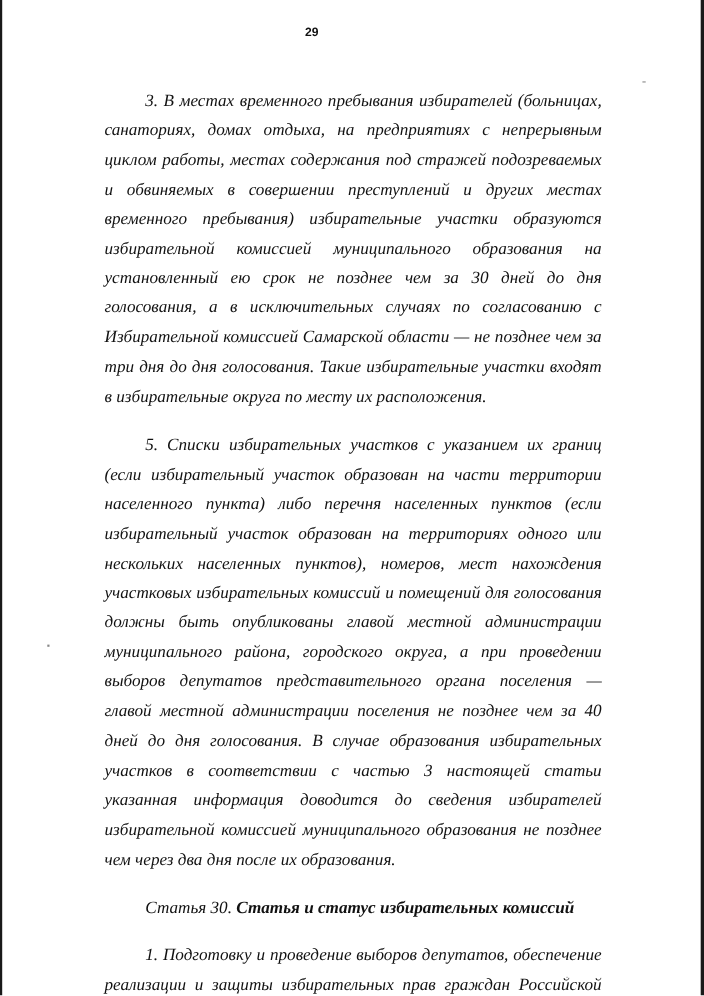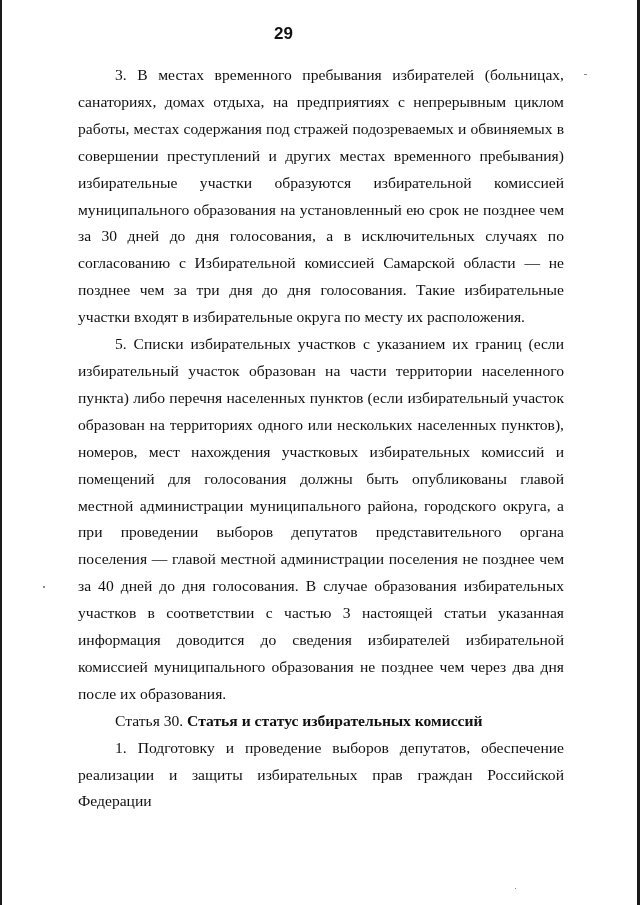--- a/index.html
+++ b/index.html
@@ -4,27 +4,27 @@
 <style>
   html, body { margin: 0; padding: 0; }
   body {
     width: 640px; height: 905px; background: #ffffff; position: relative; overflow: hidden;
     font-family: "Liberation Serif", "DejaVu Serif", serif; color: #111;
   }
   .edge-left { position: absolute; left: 0; top: 0; width: 2px; height: 905px; background: #1a1a1a; }
   .edge-right { position: absolute; right: 0; top: 0; width: 3px; height: 905px; background: #1a1a1a; }
   .page-number {
     position: absolute; top: 24px; left: 0; width: 567px; text-align: center;
-    font-family: "Liberation Sans", "DejaVu Sans", sans-serif; font-size: 17px; font-weight: bold;
+    font-family: "Liberation Sans", "DejaVu Sans", sans-serif; font-size: 11px; font-weight: bold;
   }
   .content {
     position: absolute; left: 78px; top: 62px; width: 486px;
     font-size: 15.6px; line-height: 26.9px;
   }
-  .content p { margin: 0; text-align: justify; text-indent: 37px; }
+  .content p { margin: 17px; text-align: justify; text-indent: 37px; font-style: italic; }
   .content p.heading { text-align: left; }
   .content b { font-weight: bold; }
   .spec { position: absolute; background: #888; width: 2px; height: 2px; }
 </style>
 </head>
 <body>
 
 <div class="edge-left"></div>
 <div class="edge-right"></div>
 

